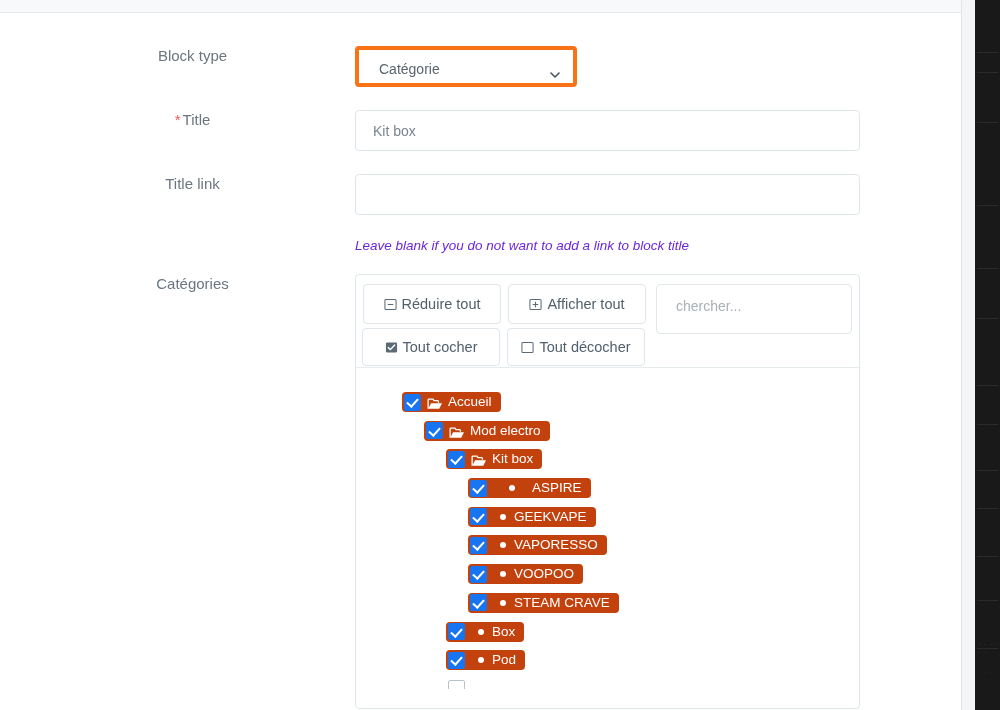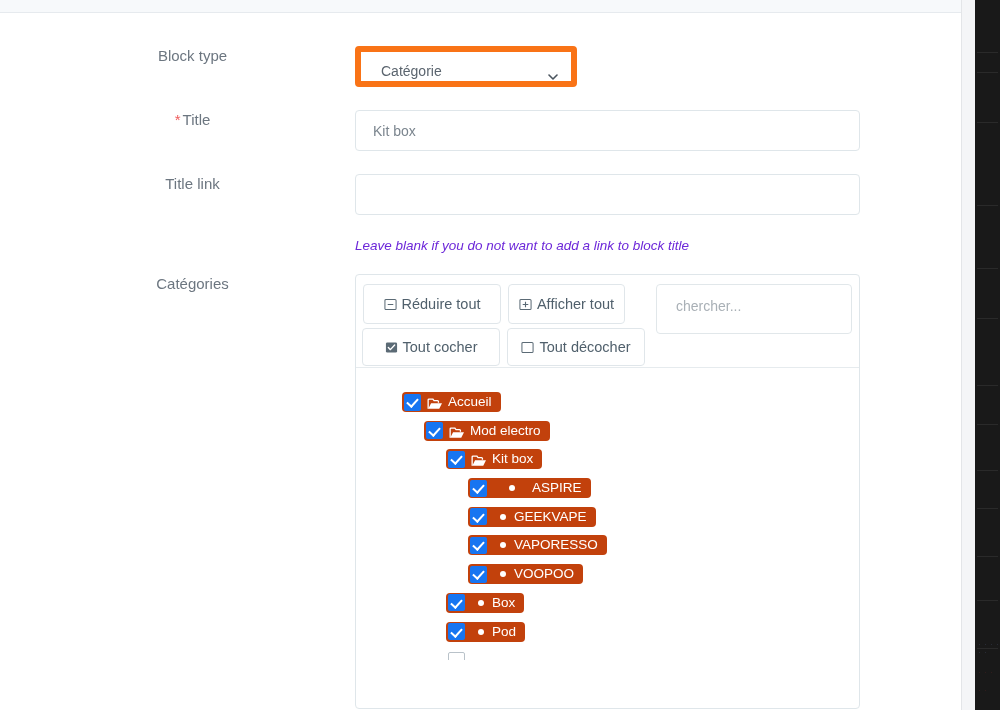--- a/index.html
+++ b/index.html
@@ -103,21 +103,21 @@
   .ctrl-wrap {
     position: absolute;
     left: 355px;
   }
 
   
   .select-box {
     position: relative;
     width: 222px;
     height: 41px;
-    border: 6px solid #f97316;
+    border: 4px solid #f97316;
     border-radius: 4px;
     background: #fff;
   }
   .select-box .sel-text {
     position: absolute;
     left: 20px; top: 11px;
     font-size: 14px;
     color: #5a646e;
   }
   .select-box .chev {
@@ -177,21 +177,21 @@
     display: flex;
     align-items: center;
     justify-content: center;
     gap: 5px;
     cursor: pointer;
     white-space: nowrap;
   }
   .tb-btn .bi { display: inline-block; width: 13px; height: 13px; position: relative; }
 
   .btn-reduire  { left: 7px;  top: 9px;  width: 138px; height: 40px; }
-  .btn-afficher { left: 152px;top: 9px;  width: 117px; height: 40px; }
+  .btn-afficher { left: 152px;top: 9px;  width: 138px; height: 40px; }
   .btn-cocher   { left: 6px;  top: 53px; width: 138px; height: 38px; }
   .btn-decocher { left: 151px;top: 53px; width: 138px; height: 38px; }
 
   .search-input {
     position: absolute;
     left: 300px; top: 9px;
     width: 196px; height: 50px;
     border: 1px solid #e1e7ea;
     border-radius: 4px;
     background: #fff;
@@ -440,20 +440,25 @@
               <div class="tree-row"><div class="node" style="margin-left: 112px;">
                   <span class="cb"></span>
                   <span class="bullet"></span>
                   <span class="nlabel">VAPORESSO</span>
                 </div></div>
               <div class="tree-row"><div class="node" style="margin-left: 112px;">
                   <span class="cb"></span>
                   <span class="bullet"></span>
                   <span class="nlabel">VOOPOO</span>
                 </div></div>
+              <div class="tree-row"><div class="node" style="margin-left: 112px;">
+                  <span class="cb"></span>
+                  <span class="bullet"></span>
+                  <span class="nlabel">STEAM CRAVE</span>
+                </div></div>
               <div class="tree-row"><div class="node" style="margin-left: 90px;">
                   <span class="cb"></span>
                   <span class="bullet"></span>
                   <span class="nlabel">Box</span>
                 </div></div>
               <div class="tree-row"><div class="node" style="margin-left: 90px;">
                   <span class="cb"></span>
                   <span class="bullet"></span>
                   <span class="nlabel">Pod</span>
                 </div></div>

